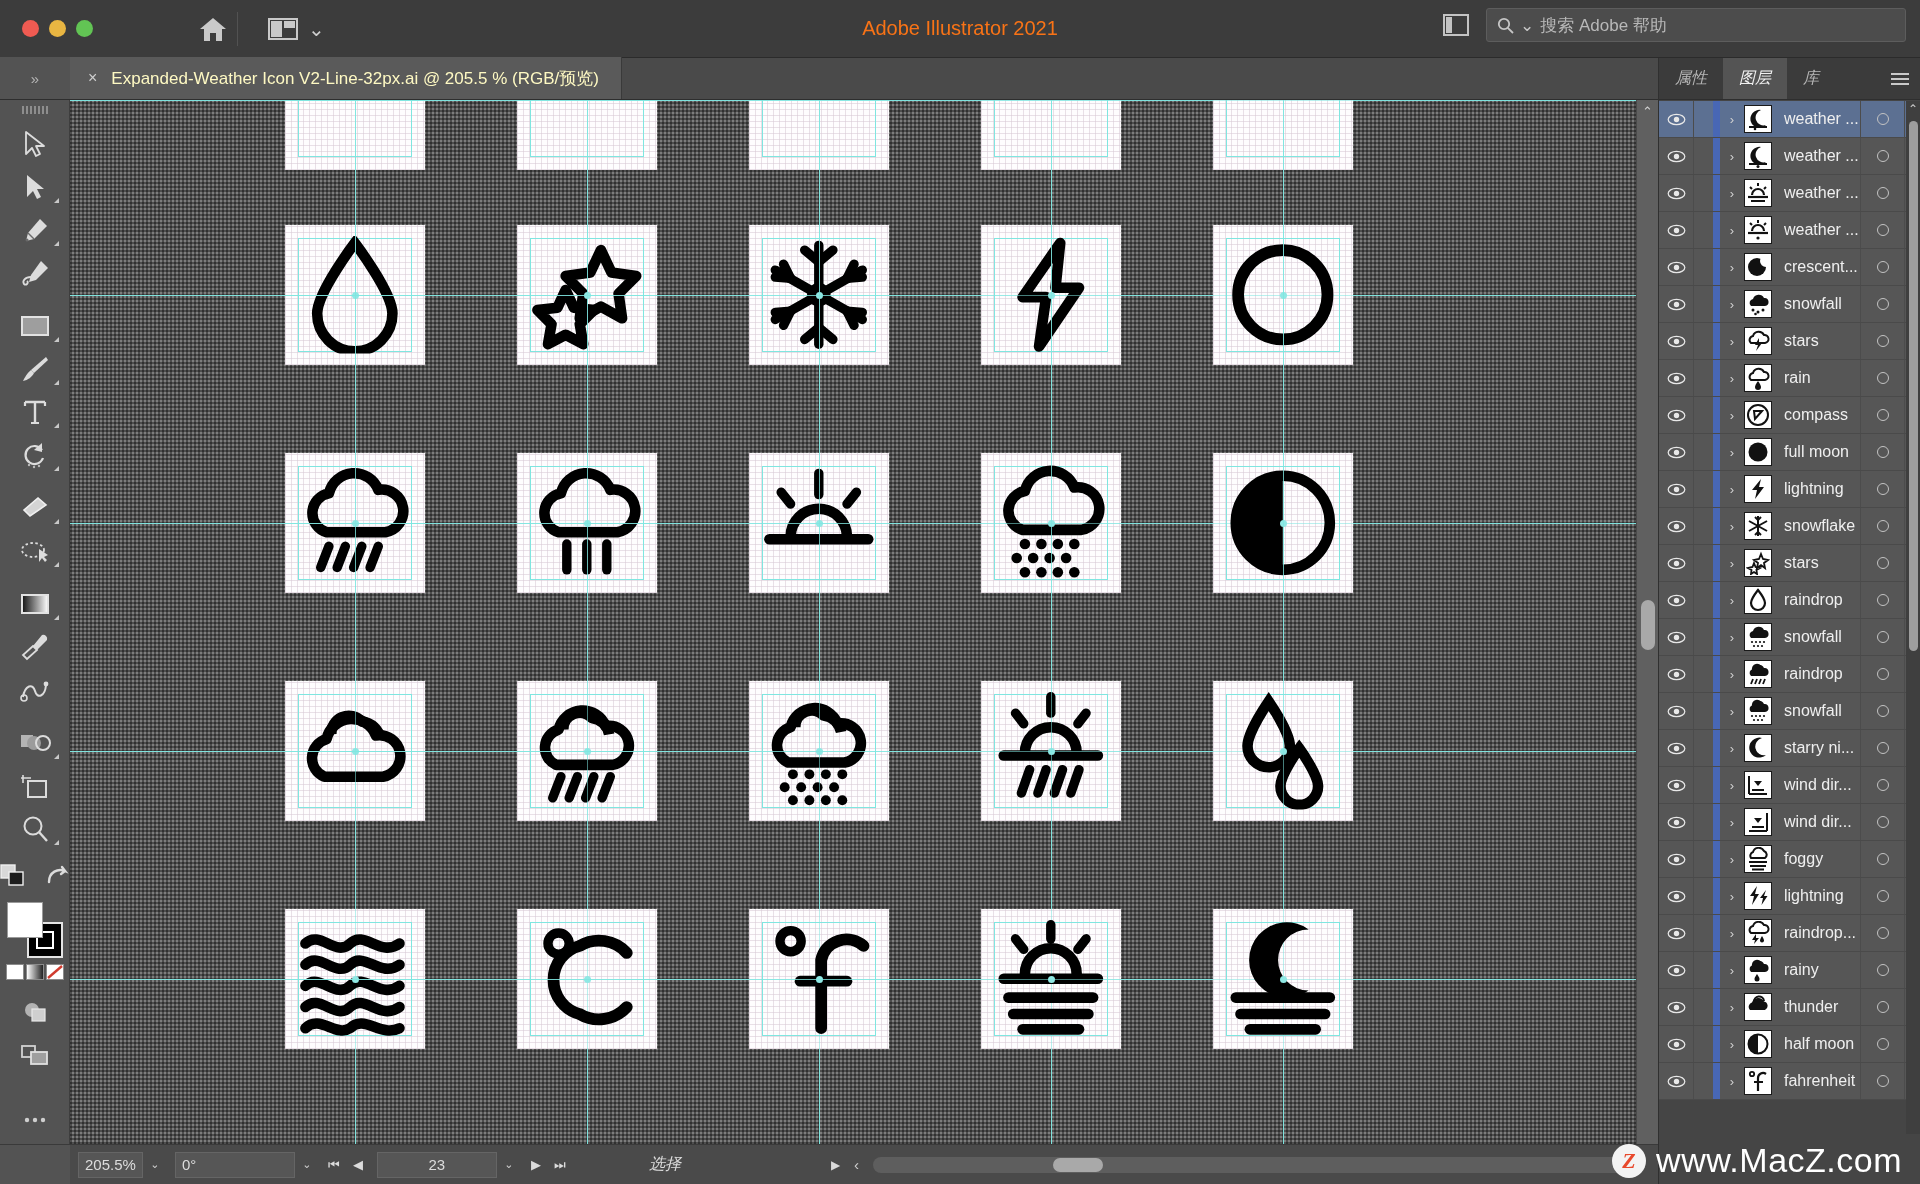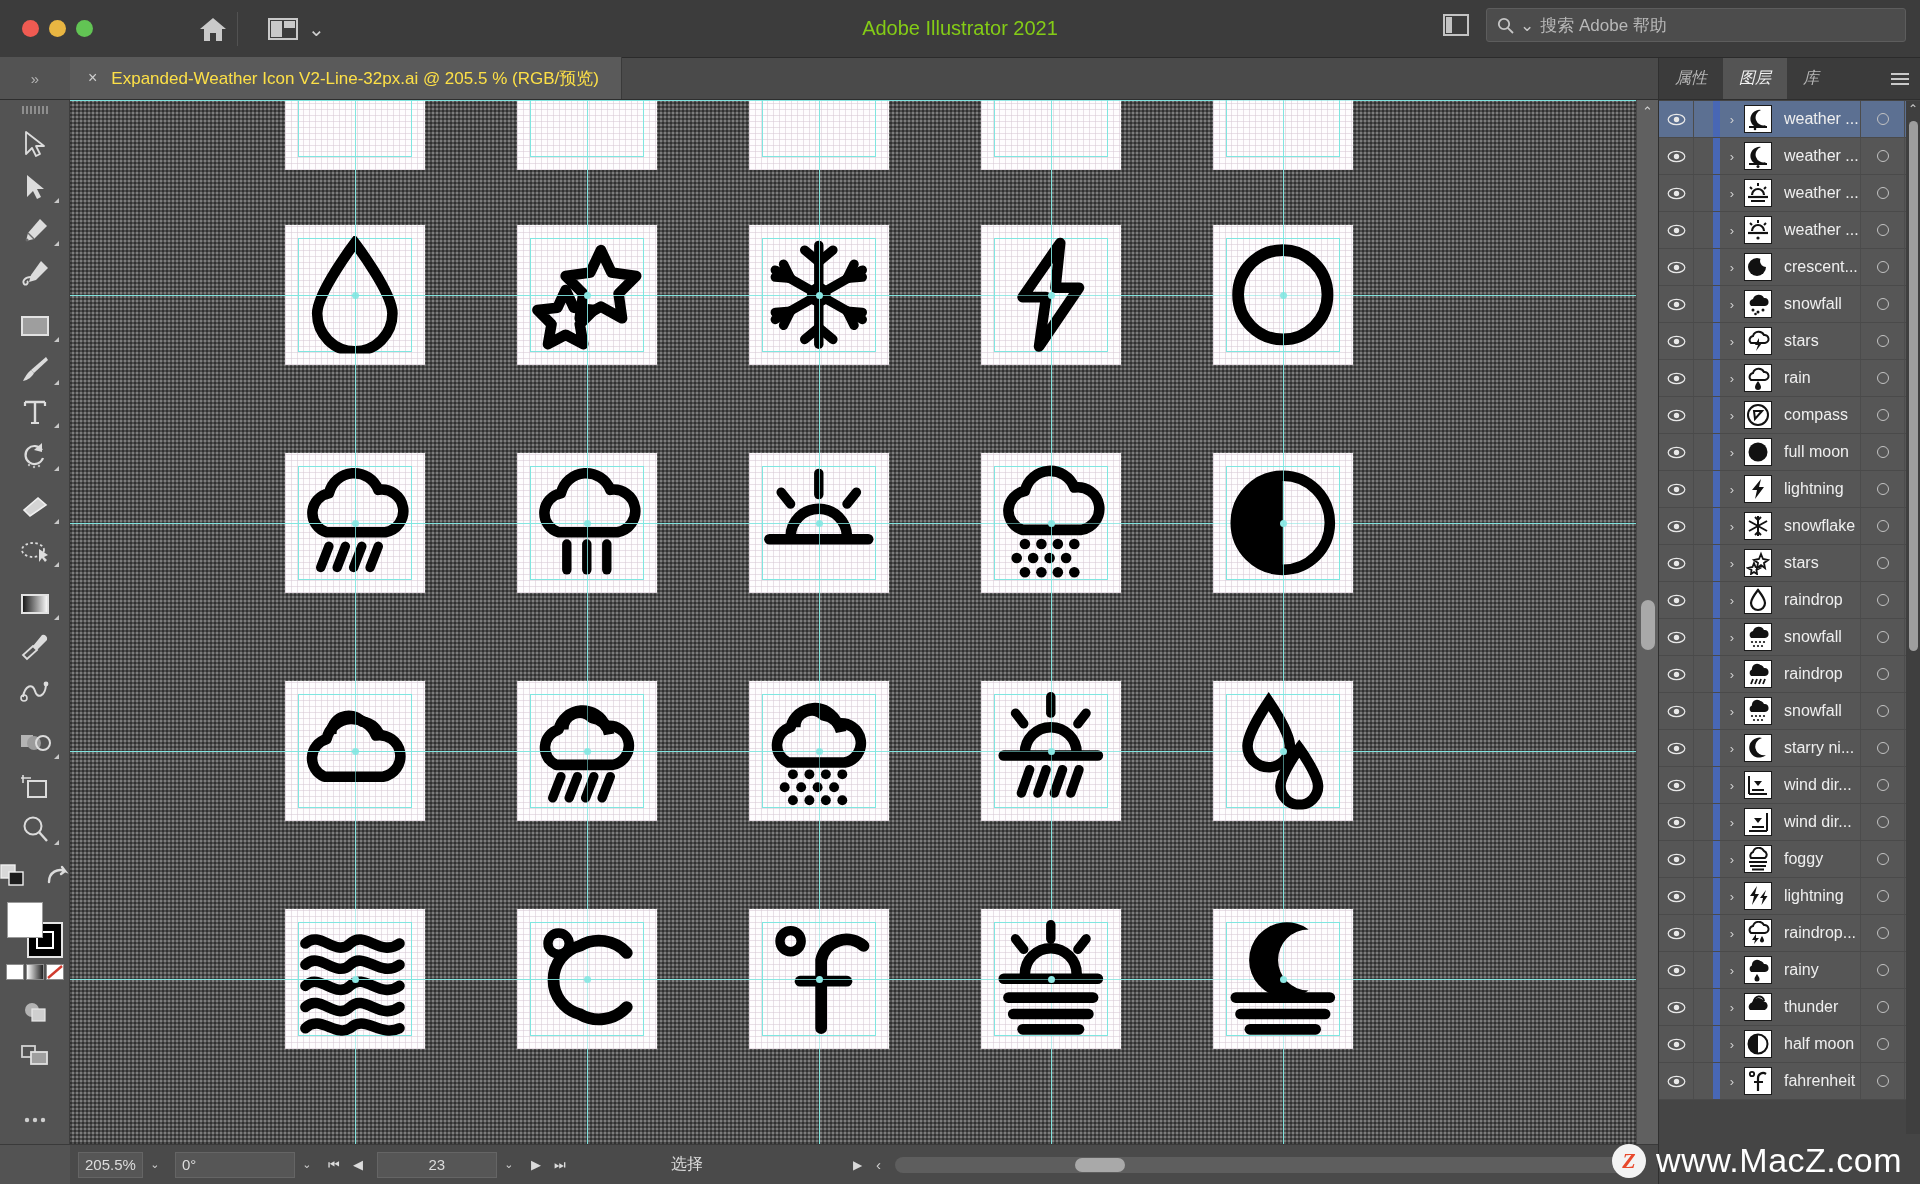--- a/index.html
+++ b/index.html
@@ -24,21 +24,21 @@
   .tl.y{ background:#e9b642; }
   .tl.g{ background:#62c454; }
 
   .tb-sep{ width:1px; height:34px; background:#525252; }
   #home-btn{ margin-left:96px; width:48px; height:48px;
     display:flex; align-items:center; justify-content:center; cursor:pointer;}
   #arrange-btn{ margin-left:30px; display:flex; align-items:center; gap:10px;
     cursor:pointer; }
   #app-title{
     position:absolute; left:0; right:0; text-align:center;
-    font-size:20px; color:#84cc16; pointer-events:none;
+    font-size:20px; color:#f97316; pointer-events:none;
   }
   #tb-right{ position:absolute; right:14px; top:8px; display:flex;
     align-items:center; gap:12px; }
   #panel-toggle{ width:36px; height:28px; display:flex; align-items:center;
     justify-content:center; cursor:pointer; }
   #searchbox{
     width:420px; height:34px; background:#4c4c4c; border:1px solid #5d5d5d;
     border-radius:3px; display:flex; align-items:center; padding:0 10px; gap:6px;
     cursor:text;
   }
@@ -54,21 +54,21 @@
     width:70px; height:42px; display:flex; align-items:center;
     justify-content:center; color:#b5b5b5; font-size:15px;
     background:#535353;
   }
   #doc-tab{
     height:42px; background:#5a5a5a; display:flex; align-items:center;
     gap:14px; padding:0 22px 0 18px; border-right:1px solid #3a3a3a;
     cursor:pointer;
   }
   #doc-tab .x{ font-size:16px; color:#cfcfcf; cursor:pointer; }
-  #doc-tab .nm{ font-size:17px; color:#fde047; white-space:nowrap; }
+  #doc-tab .nm{ font-size:17px; color:#fef9c3; white-space:nowrap; }
   #tabstrip-rightchev{ margin-left:auto; margin-right:10px; color:#b0b0b0;
     font-size:14px; padding-bottom:12px;}
 
   
   #toolbar{
     position:absolute; left:0; top:100px; width:70px; bottom:40px;
     background:#535353; border-right:1px solid #3e3e3e;
     display:flex; flex-direction:column; align-items:center;
     padding-top:6px;
   }
@@ -215,21 +215,21 @@
   }
   #sb-leftpad{ width:70px; height:100%; background:#535353; }
   .sb-field{ display:flex; align-items:center; height:26px;
     background:#565656; border:1px solid #656565; margin-left:8px;
     padding:0 6px; cursor:text;}
   .sb-chev{ width:24px; text-align:center; color:#cfcfcf; font-size:11px;
     cursor:pointer; }
   .sb-nav{ display:flex; align-items:center; gap:2px; margin-left:4px; }
   .sb-nav span{ width:22px; text-align:center; color:#dcdcdc; font-size:13px;
     cursor:pointer; }
-  #sb-status{ margin-left:100px; font-size:16px; }
+  #sb-status{ margin-left:78px; font-size:16px;font-style:italic; }
   #sb-play{ margin-left:150px; color:#dadada; font-size:12px; cursor:pointer;}
   #sb-hscroll{ margin-left:14px; flex:1; height:16px; background:#5e5e5e;
     position:relative; border-radius:8px; margin-right:30px; cursor:pointer;}
   #sb-hthumb{ position:absolute; left:180px; top:1px; width:50px; height:14px;
     background:#a9a9a9; border-radius:7px; }
 
   
   #watermark{
     position:absolute; right:18px; bottom:4px;
     display:flex; align-items:center; gap:10px;

